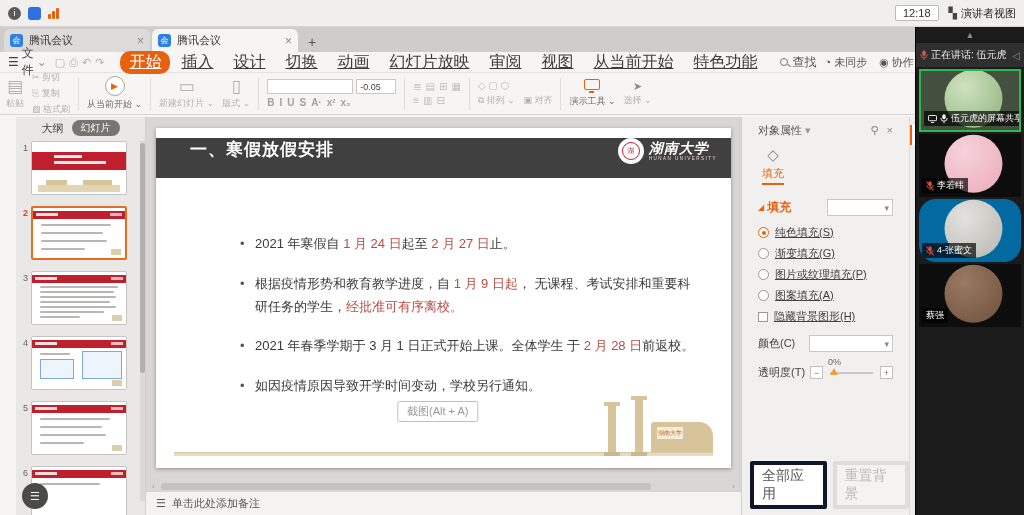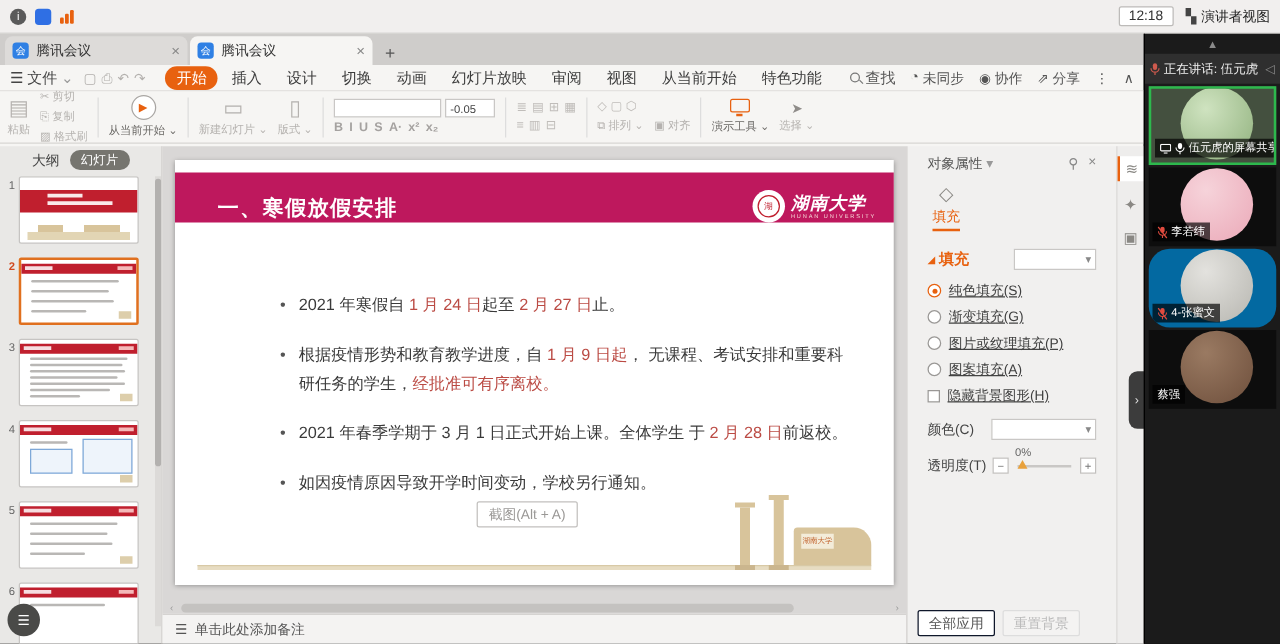--- a/index.html
+++ b/index.html
@@ -32,21 +32,21 @@
   .btab .tico{width:13px;height:13px;border-radius:3px;background:#2f80e4;color:#fff;font-size:8px;
         display:flex;align-items:center;justify-content:center;flex:none;}
   .btab .tlabel{flex:1;overflow:hidden;white-space:nowrap;}
   .btab .tclose{color:#888;font-size:12px;line-height:1;}
   .newtab{font-size:14px;color:#555;padding:0 8px 2px;}
   
   .menubar{height:20px;display:flex;align-items:center;padding:0 8px;font-size:12px;color:#444;gap:8px;}
   .file-item{display:flex;align-items:center;gap:3px;}
   .quick{color:#b3b0ad;font-size:11px;letter-spacing:4px;}
   .mtabs{display:flex;align-items:center;gap:2px;margin-left:4px;}
-  .mtab{padding:1px 9px;border-radius:10px;white-space:nowrap;font-size:12px;color:#3c3c3c;}
+  .mtab{padding:1px 9px;border-radius:10px;white-space:nowrap;font-size:16px;color:#3c3c3c;text-decoration:underline;}
   .mtab.active{background:#e8610f;color:#fff;}
   .searchbox{display:flex;align-items:center;gap:4px;color:#555;margin-left:6px;white-space:nowrap;}
   .lens{position:relative;width:8px;height:8px;border:1px solid #777;border-radius:50%;display:inline-block;}
   .lens::after{content:"";position:absolute;left:6px;top:6px;width:4px;height:1px;background:#777;transform:rotate(45deg);}
   .mright{margin-left:auto;display:flex;align-items:center;gap:12px;color:#555;font-size:11px;white-space:nowrap;}
   .mright .mi{display:flex;align-items:center;gap:3px;}
   
   .toolbar{height:43px;border-top:1px solid #e4e2e0;border-bottom:1px solid #d8d6d4;background:#f6f5f3;
            display:flex;align-items:center;padding:2px 6px;gap:8px;font-size:10px;color:#8f8c89;}
   .tgroup{display:flex;flex-direction:column;align-items:center;justify-content:center;gap:2px;height:100%;}
@@ -61,21 +61,21 @@
   .finput{height:15px;border:1px solid #c9c7c5;background:#fff;font-size:9px;color:#444;
           display:flex;align-items:center;padding:0 3px;}
   .fmt-row{display:flex;gap:5px;font-size:10px;color:#b5b2af;align-items:center;}
   .fmt-row b{color:#a5a2a0}
   .glyphrow{display:flex;gap:4px;font-size:10px;color:#c0bdba;}
   .labeled{display:flex;flex-direction:column;align-items:center;gap:1px;}
   .mon-ico{width:16px;height:11px;border:1.5px solid #e8610f;border-radius:2px;position:relative;}
   .mon-ico::after{content:"";position:absolute;left:4px;bottom:-4px;width:5px;height:2px;background:#e8610f;}
   .cursor-ico{font-size:11px;color:#8f8c89;}
   
-  .work{position:absolute;left:0;top:90px;width:915px;height:398px;display:flex;}
+  .work{position:absolute;left:16px;top:90px;width:915px;height:398px;display:flex;}
   
   .thumbs{width:130px;background:#e9e8e6;position:relative;border-right:1px solid #d2d0ce;overflow:hidden;}
   .thead{display:flex;align-items:center;gap:8px;justify-content:center;height:22px;font-size:11px;color:#444;}
   .tpill{background:#76756f;color:#fff;border-radius:9px;padding:1px 9px;font-size:10px;}
   .tlist{position:absolute;top:24px;left:0;right:6px;bottom:0;overflow:hidden;}
   .titem{display:flex;margin:0 0 11px 2px;}
   .tnum{width:13px;font-size:9px;color:#666;text-align:right;padding-right:3px;padding-top:2px;}
   .tnum.sel{color:#d1491f;font-weight:bold;}
   .mini{width:96px;height:54px;background:#fff;border:1px solid #c6c4c2;border-radius:2px;position:relative;overflow:hidden;}
   .titem.sel .mini{border:2px solid #e0701f;}
@@ -91,22 +91,22 @@
   .mini .imgbox{position:absolute;border:1px solid #7ea8d8;background:#eef4fb;}
   .vscroll{position:absolute;right:0;top:24px;width:5px;height:360px;background:#dcdad8;}
   .vscroll i{position:absolute;left:0;top:2px;width:5px;height:230px;background:#b3b1af;border-radius:3px;display:block;}
   .fab{position:absolute;left:6px;bottom:6px;width:26px;height:26px;border-radius:50%;background:#4a4a48;
        color:#fff;display:flex;align-items:center;justify-content:center;font-size:11px;}
   
   .canvas{flex:1;background:#d9d7d6;display:flex;flex-direction:column;position:relative;}
   .slidewrap{flex:1;position:relative;}
   .slide{position:absolute;left:10px;top:11px;width:575px;height:340px;background:#fff;
          box-shadow:0 1px 4px rgba(0,0,0,.35);}
-  .sband{position:absolute;left:0;top:10px;width:100%;height:40px;background:#be185d;display:flex;
-         align-items:flex-end;padding:0 14px 0 34px;}
+  .sband{position:absolute;left:0;top:10px;width:100%;height:40px;background:#404040;display:flex;
+         align-items:flex-start;padding:0 14px 0 34px;}
   .stitle{color:#fff;font-weight:bold;font-size:17px;letter-spacing:1px;}
   .slogo{margin-left:auto;display:flex;align-items:center;gap:5px;}
   .seal{width:26px;height:26px;border-radius:50%;background:#fff;display:flex;align-items:center;justify-content:center;}
   .seal i{width:18px;height:18px;border:1.5px solid #c01f2e;border-radius:50%;display:flex;align-items:center;
           justify-content:center;font-style:normal;font-size:7px;color:#c01f2e;}
   .uni{display:flex;flex-direction:column;line-height:1;}
   .uni .cn{color:#fff;font-size:14px;font-weight:bold;font-style:italic;letter-spacing:1px;}
   .uni .en{color:#f6d6d6;font-size:4.5px;letter-spacing:1.5px;margin-top:2px;}
   .bullets{position:absolute;left:44px;top:92px;right:32px;font-size:13px;color:#3a3a3a;line-height:1.75;}
   .bullets li{list-style:none;position:relative;padding-left:15px;margin-bottom:17px;}
@@ -149,21 +149,21 @@
   .prow .dd2{margin-left:auto;width:84px;height:17px;background:#fff;border:1px solid #c9c7c5;display:flex;
              align-items:center;justify-content:flex-end;padding:0 3px;color:#888;font-size:9px;}
   .transp{display:flex;align-items:center;margin-top:13px;gap:5px;}
   .stepbtn{width:13px;height:13px;border:1px solid #c2c0be;background:#fff;color:#777;font-size:9px;
            display:flex;align-items:center;justify-content:center;}
   .strack{flex:1;height:2px;background:#c9c7c5;position:relative;margin:0 2px;}
   .spin{position:absolute;left:0;top:-4px;width:0;height:0;border-left:4px solid transparent;
         border-right:4px solid transparent;border-bottom:7px solid #e8a13c;}
   .spct{position:absolute;left:-2px;top:-15px;font-size:9px;color:#666;}
   .pfoot{position:absolute;left:8px;bottom:6px;display:flex;gap:6px;}
-  .pbtn{background:#fff;border:1px solid #0f172a;color:#555;font-size:11px;padding:2px 8px;border-radius:2px;}
+  .pbtn{background:#fff;border:4px solid #0f172a;color:#555;font-size:14px;padding:2px 8px;border-radius:2px;}
   .pbtn.dis{color:#bbb;border-color:#ddd;background:#f4f3f2;}
   .pstrip{position:absolute;right:0;top:0;bottom:0;width:22px;background:#eeedec;border-left:1px solid #dcdad8;
           display:flex;flex-direction:column;align-items:center;padding-top:8px;gap:12px;font-size:12px;color:#8a8884;}
   .pstrip .cell.active{background:#fff;width:100%;text-align:center;padding:3px 0;border-left:2px solid #e8610f;}
   .collapse{position:absolute;right:-1px;top:180px;width:13px;height:46px;background:#3c3c3c;border-radius:7px 0 0 7px;
             color:#ddd;display:flex;align-items:center;justify-content:center;font-size:10px;}
   
   .meet{position:absolute;left:915px;top:27px;width:109px;height:488px;background:#1b1b1b;border-left:1px solid #000;}
   .collapse-up{height:16px;display:flex;align-items:center;justify-content:center;color:#8a8a8a;font-size:9px;}
   .speakbar{height:24px;background:#2f2f2f;display:flex;align-items:center;gap:3px;padding:0 4px;

